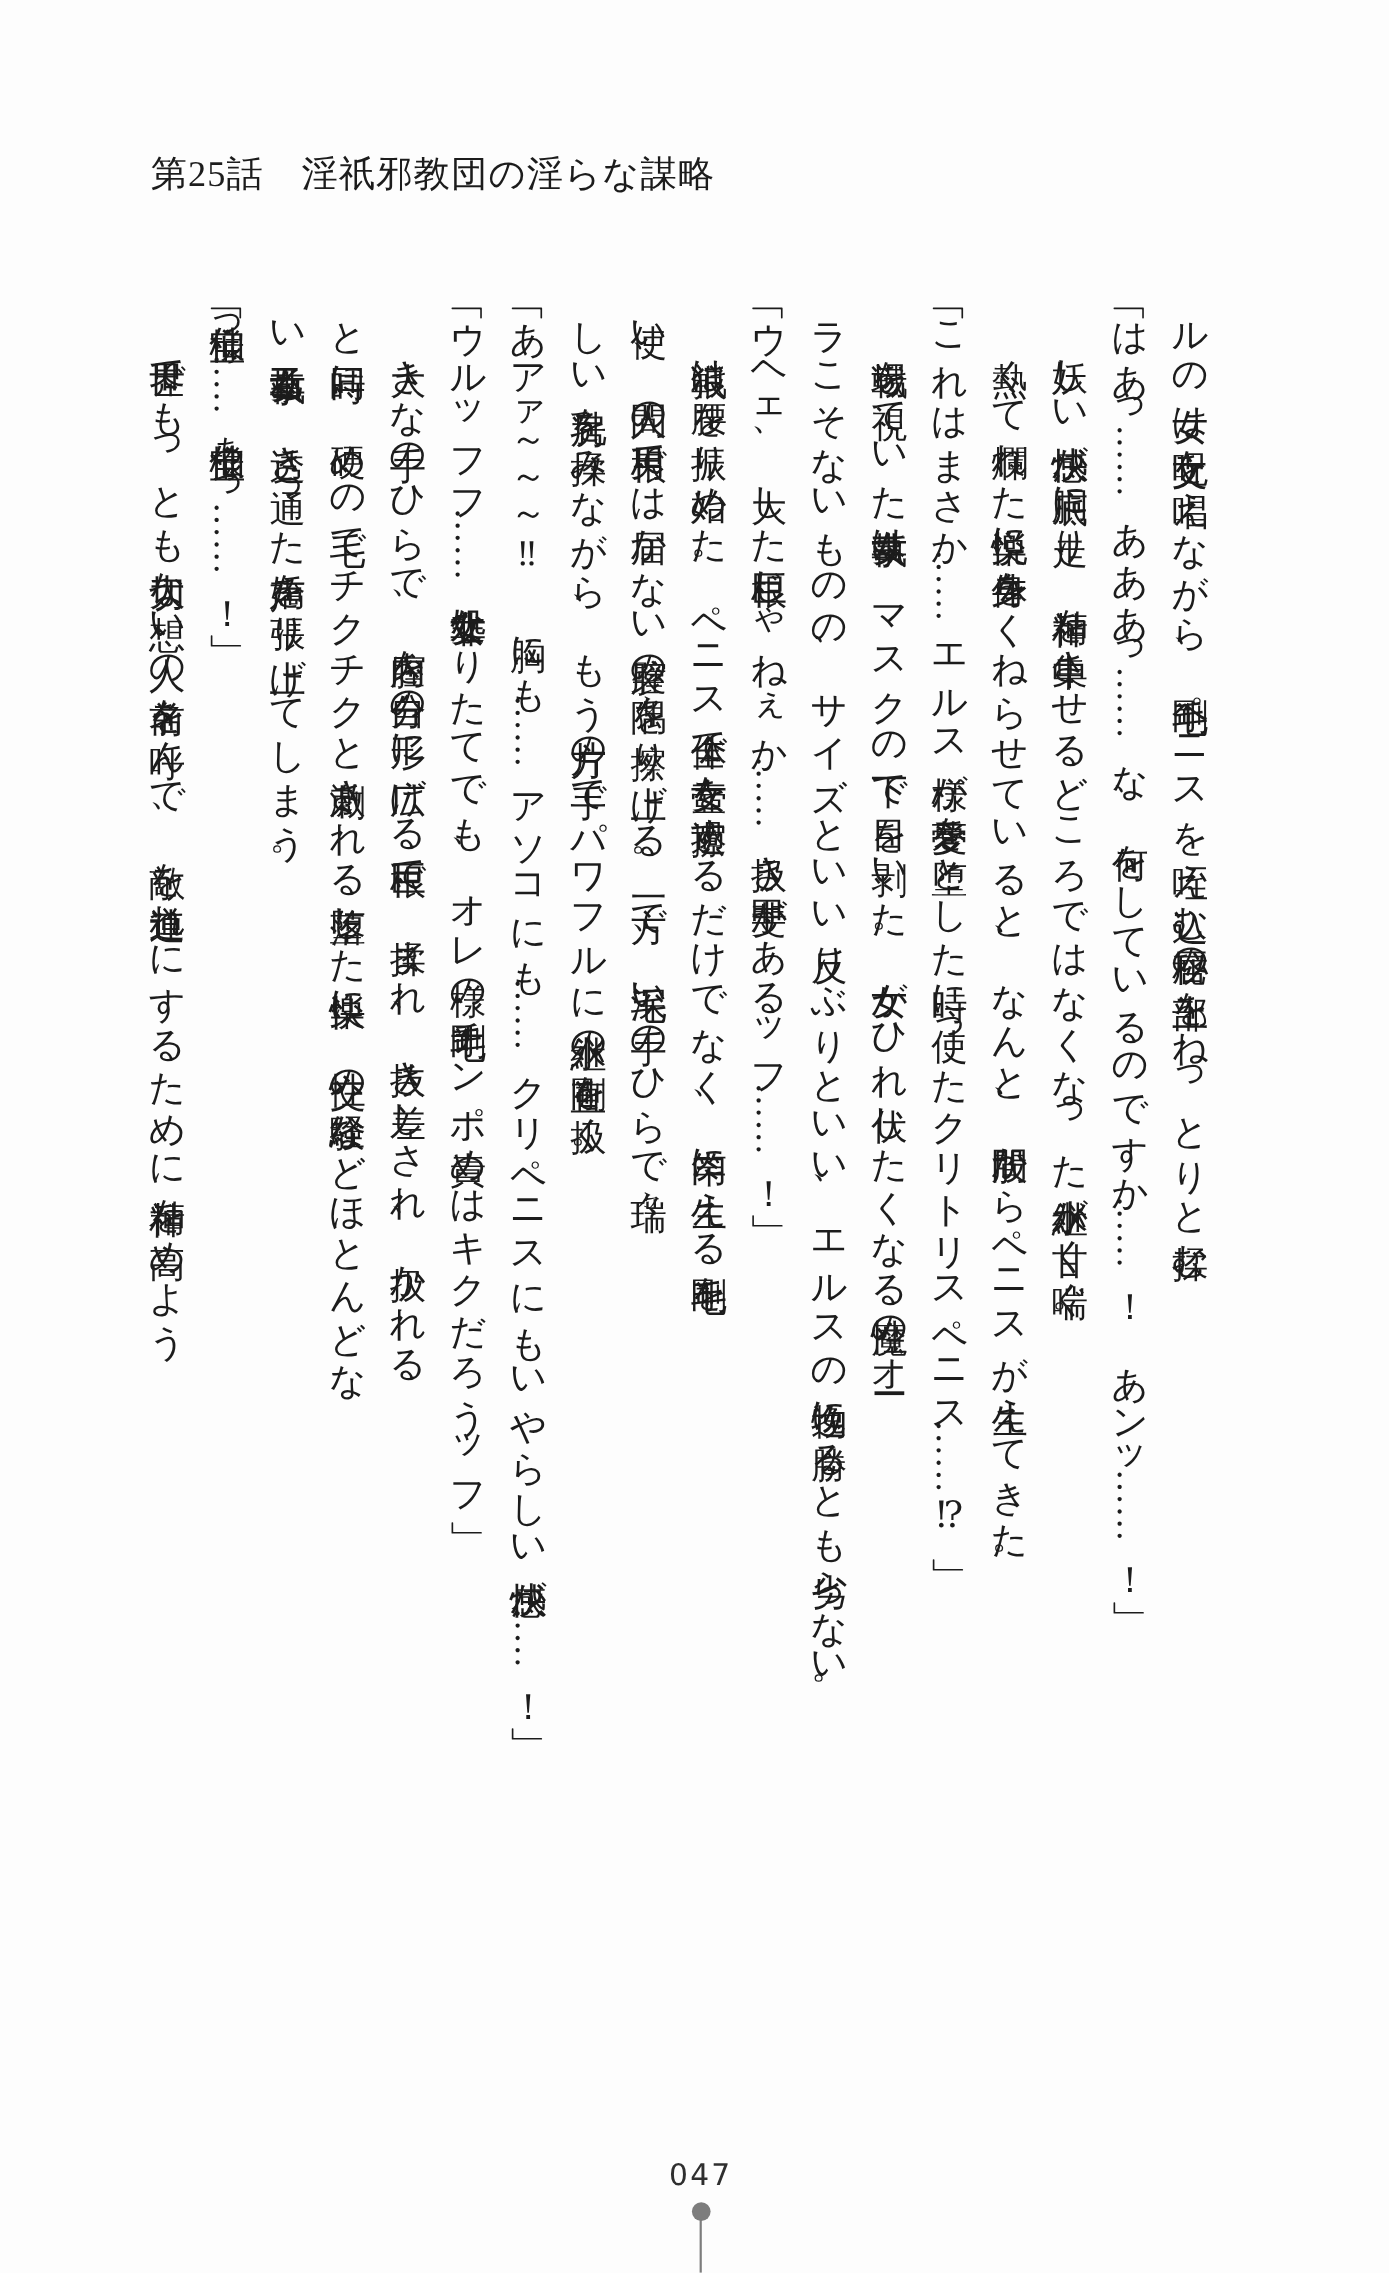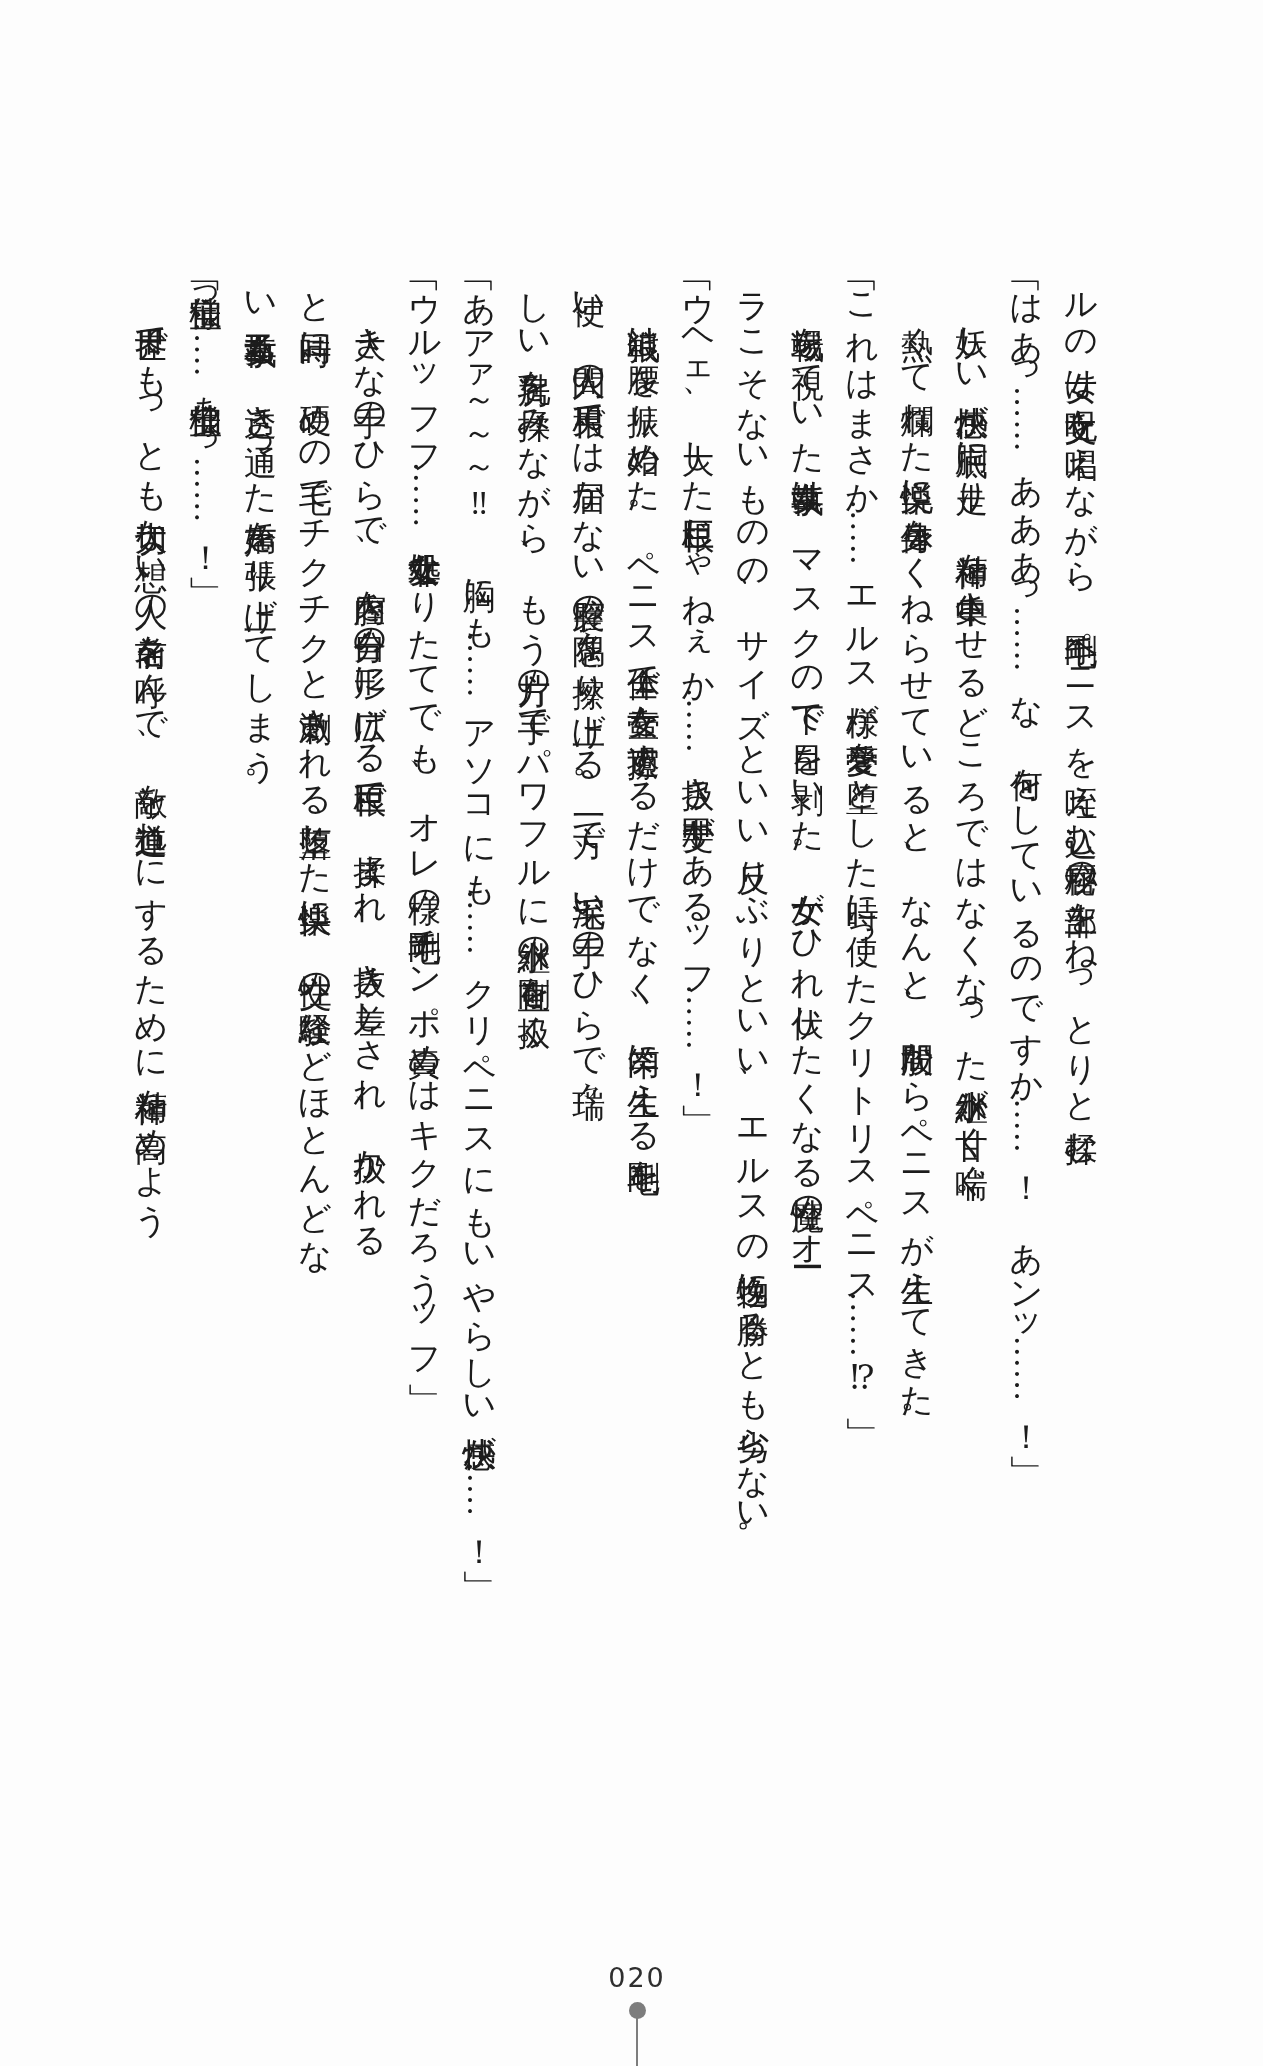--- a/index.html
+++ b/index.html
@@ -69,20 +69,21 @@
     width: 2px;
     height: 49px;
     background: #7d7d7d;
   }
 </style>
 </head>
 <body>
 
 <div class="page">
 
+  <div class="chapter-heading">第25話　淫祇邪教団の淫らな謀略</div>
 
   <div class="body-text">
     <p>ルの女は呪文を唱えながら、剛毛ペニスを咥え込む秘唇の上部をねっとりと揉む。</p>
     <p>「はあっ……あああっ……な、何をしているのですか……！　あンッ……！」</p>
     <p class="ind">妖しい快感が胴底に走り、精神を集中させるどころではなくなった氷継が甘く喘ぐ。</p>
     <p class="ind">熱くて爛れた悦楽に身体をくねらせていると、なんと、股間からペニスが生えてきた。</p>
     <p>「これはまさか……エルス様が愛夢を堕とした時に使ったクリトリスペニス……⁉」</p>
     <p class="ind">戦場を視ていた女執事は、マスクの下で目を剥いた。女がひれ伏したくなる魔性のオー</p>
     <p>ラこそないものの、サイズといい反りぶりといい、エルスの逸物に勝るとも劣らない。</p>
     <p>「ウヘェ、大した巨根じゃねぇか……扱き甲斐があるッフ……！」</p>
@@ -91,18 +92,18 @@
     <p>しい乳房を揉みながら、もう片方の手でパワフルに氷継の剛直を扱く。</p>
     <p>「あアァ～～～‼　胸にも……アソコにも……クリペニスにもいやらしい快感が……！」</p>
     <p>「ウルッフフ……非処女なりたてでも、オレ様の剛毛チンポ責めはキクだろうッフ」</p>
     <p class="ind">大きな手のひらで、膣内を自分の形に広げる巨根で、揉まれ、抜き差しされ、扱かれる</p>
     <p>と同時に、硬めの毛でチクチクと刺激される堕落した快楽に、性交の経験などほとんどな</p>
     <p>い乙女執事も、透き通った嬌声を張り上げてしまう。</p>
     <p>「宝仙様っ……宝仙様ぁっ……！」</p>
     <p class="ind">世界でもっとも大切な想い人の名前を呼んで、敵を道連れにするために精神を高めよう</p>
   </div>
 
-  <div class="page-number">020</div>
+  <div class="page-number">047</div>
 
   <div class="footer-dot"></div>
   <div class="footer-line"></div>
 
 </div>
 
 </body></html>

